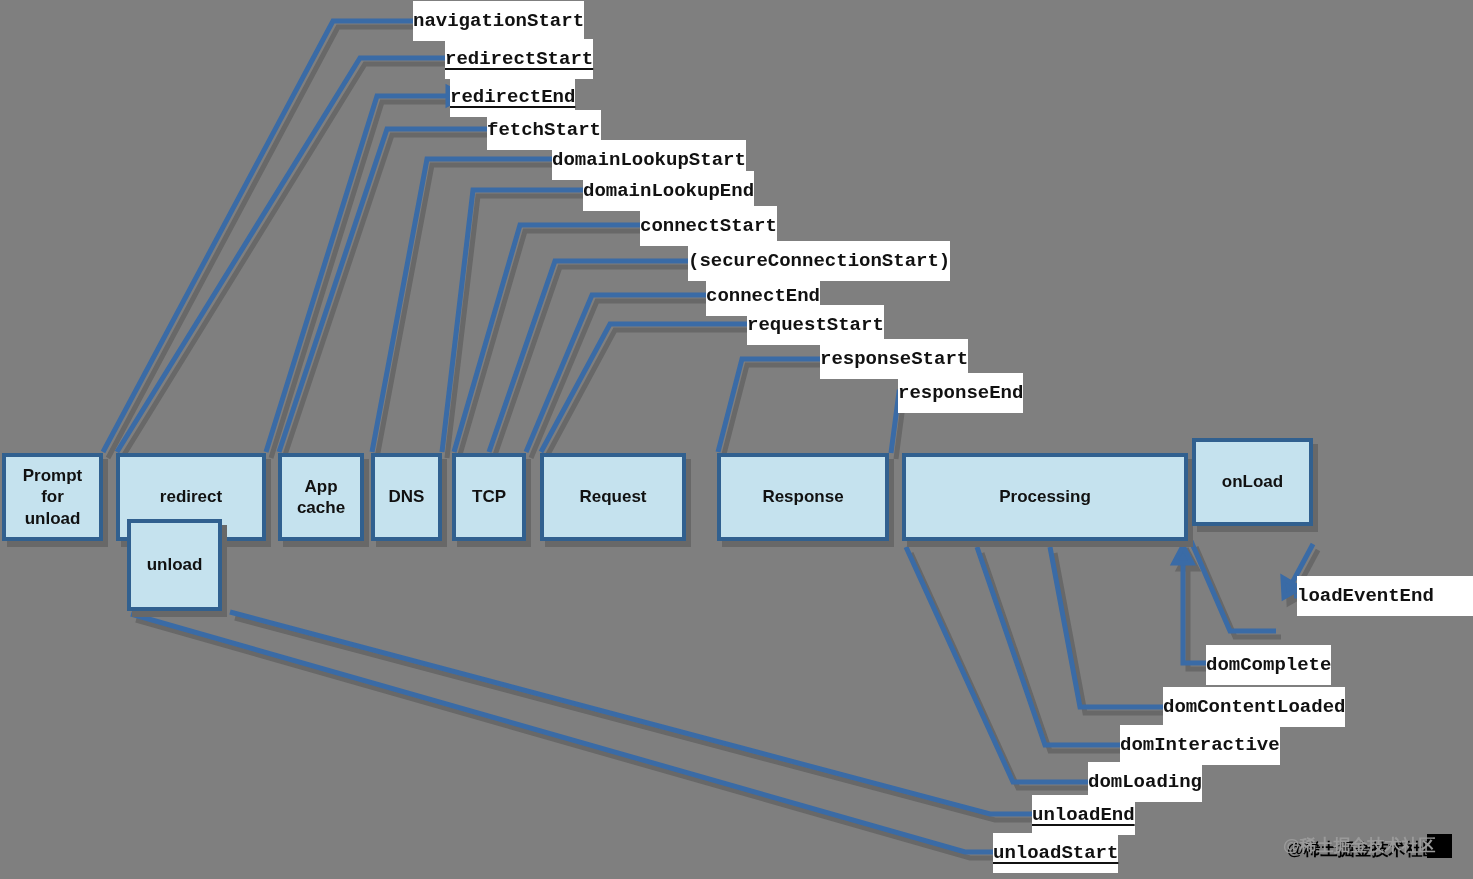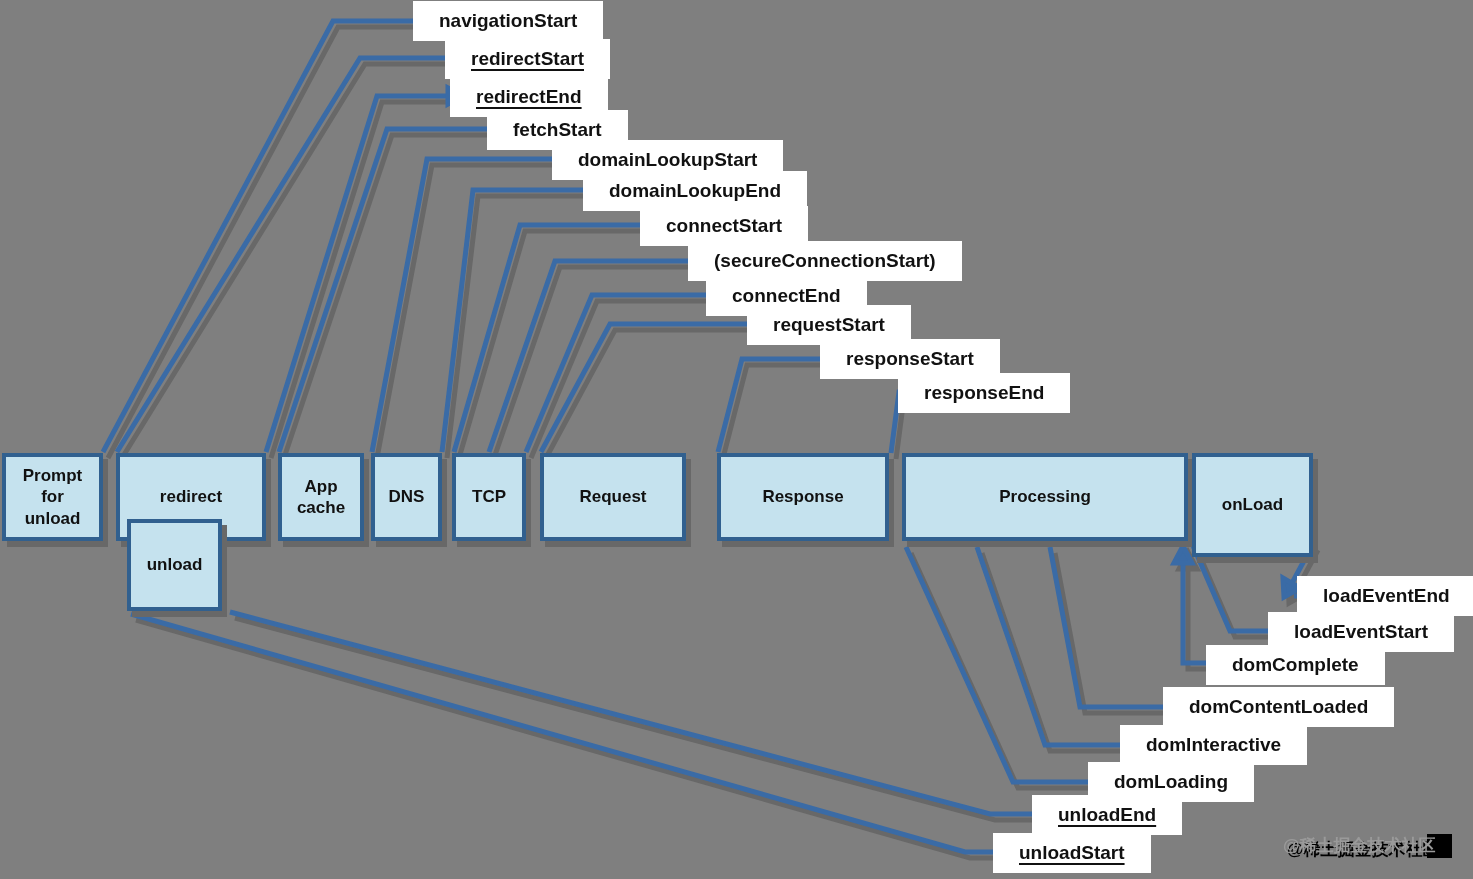--- a/index.html
+++ b/index.html
@@ -10,22 +10,23 @@
   html,body{margin:0;padding:0;}
   body{font-family:"Liberation Sans",sans-serif;background:var(--background);}
   #stage{position:relative;width:1473px;height:879px;background:var(--background);overflow:hidden;}
   #connectors{position:absolute;left:0;top:0;z-index:1;}
   #lines-blue{stroke:var(--line);fill:var(--line);stroke-width:5;}
   #lines-blue polyline,#lines-blue line{fill:none;}
   #lines-shadow{stroke:var(--shadow);fill:var(--shadow);stroke-width:5;}
   #lines-shadow polyline,#lines-shadow line{fill:none;}
   .elabel{
     position:absolute;z-index:2;background:var(--label-bg);color:var(--text);
-    font-size:19px;font-weight:bold;line-height:24px;padding:8px 26px;
+    font-size:19px;font-weight:bold;line-height:24px;padding:8px 0;
     white-space:nowrap;
+    font-family:Liberation Mono, monospace;
   }
   .elabel.u{text-decoration:underline;text-decoration-thickness:2px;text-underline-offset:4px;}
   .tbox{
     position:absolute;z-index:3;box-sizing:border-box;
     background:var(--box-fill);border:4px solid var(--box-border);
     box-shadow:5px 6px 0 var(--shadow);
     display:flex;align-items:center;justify-content:center;text-align:center;
     color:var(--text);font-size:17px;font-weight:bold;line-height:1.25;
   }
   #box-unload{z-index:4;text-align:center;}
@@ -108,35 +109,34 @@
   <div class="elabel" style="left:552px;top:140px">domainLookupStart</div>
   <div class="elabel" style="left:583px;top:171px">domainLookupEnd</div>
   <div class="elabel" style="left:640px;top:206px">connectStart</div>
   <div class="elabel" style="left:688px;top:241px">(secureConnectionStart)</div>
   <div class="elabel" style="left:706px;top:276px">connectEnd</div>
   <div class="elabel" style="left:747px;top:305px">requestStart</div>
   <div class="elabel" style="left:820px;top:339px">responseStart</div>
   <div class="elabel" style="left:898px;top:373px">responseEnd</div>
 
   <div class="elabel" style="left:1297px;top:576px;width:176px">loadEventEnd</div>
-  <div class="elabel" style="left:1268px;top:612px">loadEventStart</div>
   <div class="elabel" style="left:1206px;top:645px">domComplete</div>
   <div class="elabel" style="left:1163px;top:687px">domContentLoaded</div>
   <div class="elabel" style="left:1120px;top:725px">domInteractive</div>
   <div class="elabel" style="left:1088px;top:762px">domLoading</div>
   <div class="elabel u" style="left:1032px;top:795px">unloadEnd</div>
   <div class="elabel u" style="left:993px;top:833px">unloadStart</div>
 
   <div class="tbox" style="left:2px;top:453px;width:101px;height:88px;padding:0 12px">Prompt for unload</div>
   <div class="tbox" style="left:116px;top:453px;width:150px;height:88px">redirect</div>
   <div class="tbox" id="box-unload" style="left:127px;top:519px;width:95px;height:92px">unload</div>
   <div class="tbox" style="left:278px;top:453px;width:86px;height:88px;padding:16px 14px">App cache</div>
   <div class="tbox" style="left:371px;top:453px;width:71px;height:88px">DNS</div>
   <div class="tbox" style="left:452px;top:453px;width:74px;height:88px">TCP</div>
   <div class="tbox" style="left:540px;top:453px;width:146px;height:88px">Request</div>
   <div class="tbox" style="left:717px;top:453px;width:172px;height:88px">Response</div>
   <div class="tbox" style="left:902px;top:453px;width:286px;height:88px">Processing</div>
-  <div class="tbox" style="left:1192px;top:453px;width:121px;height:104px">onLoad</div>
+  <div class="tbox" style="left:1192px;top:438px;width:121px;height:88px">onLoad</div>
 
   <div id="watermark-square"></div>
   <div id="watermark">@稀土掘金技术社区</div>
 
 </div>
 
 </body></html>

